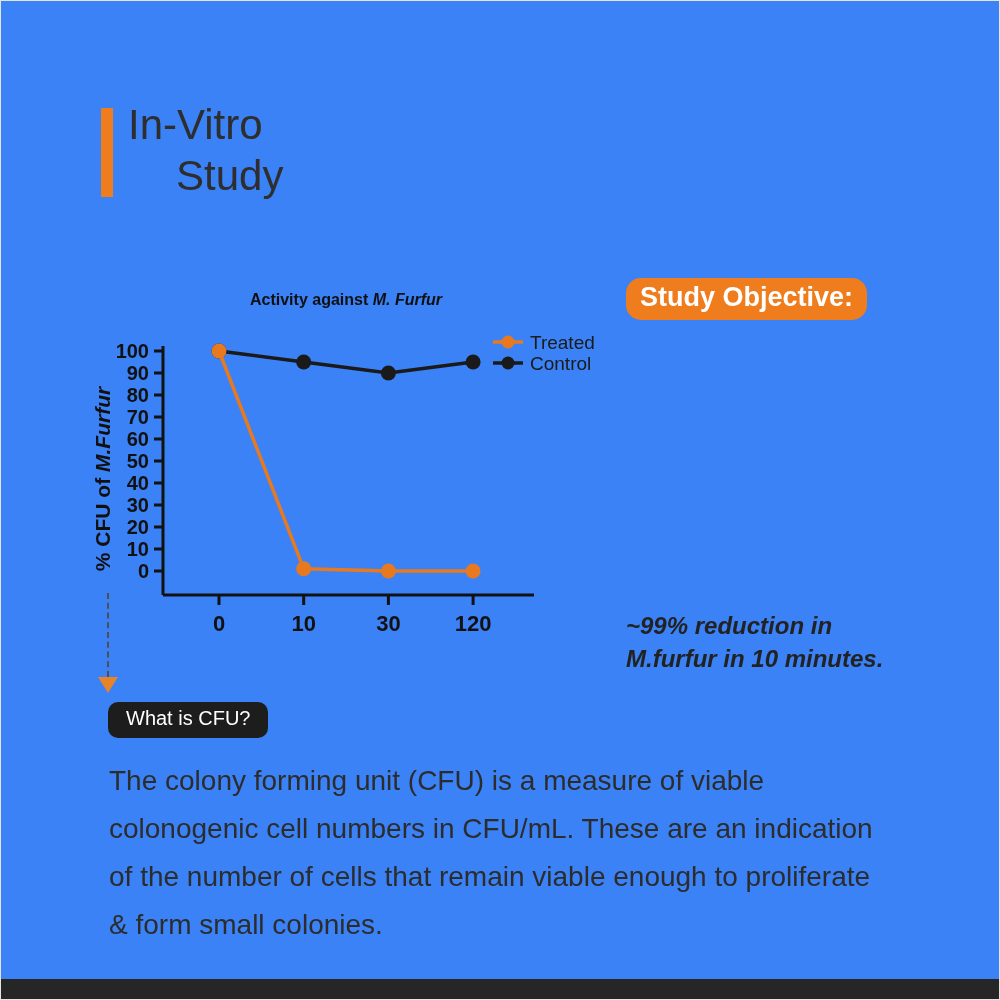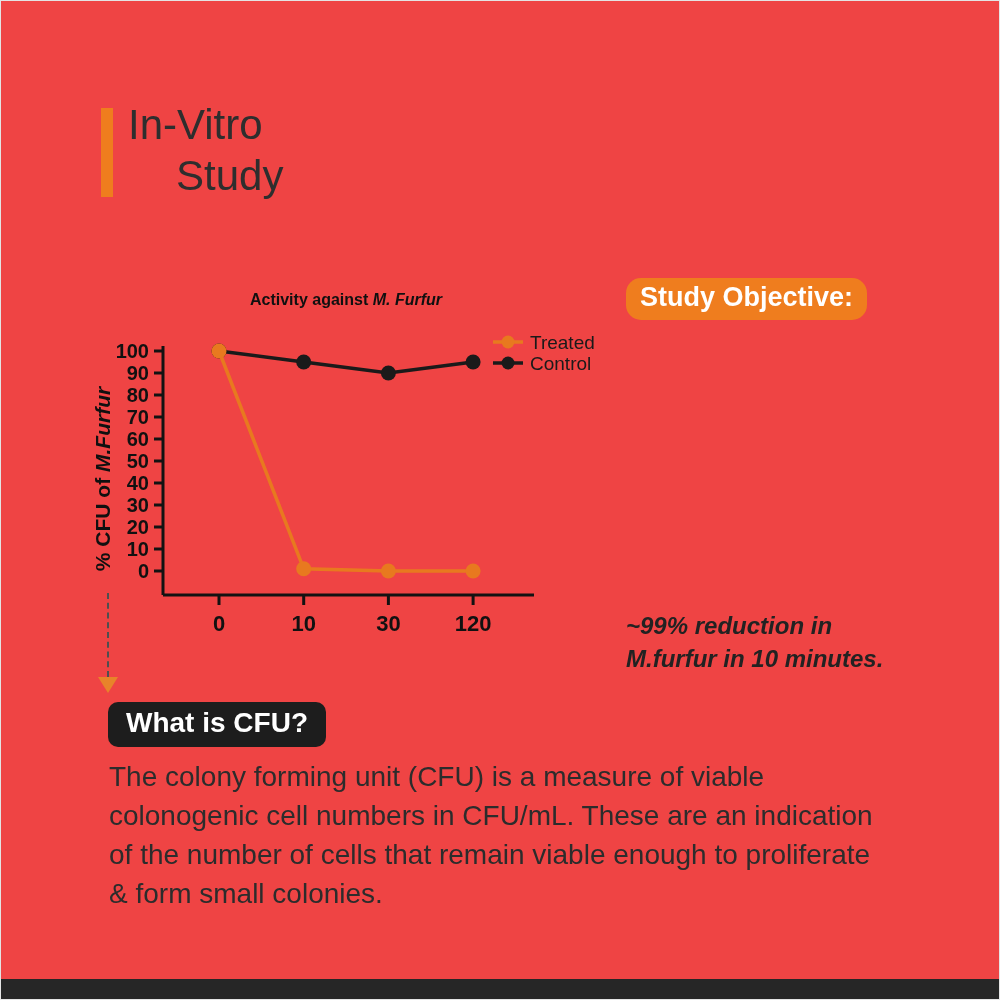--- a/index.html
+++ b/index.html
@@ -1,18 +1,18 @@
 <!DOCTYPE html>
 <html><head>
 <meta charset="utf-8">
 <style>
   html,body { margin:0; padding:0; background:#ffffff; }
   .page {
     position:relative; width:1000px; height:1000px; box-sizing:border-box;
-    background:#ef4444; border:1px solid #e4e4e4; overflow:hidden;
+    background:#3b82f6; border:1px solid #e4e4e4; overflow:hidden;
     font-family:"Liberation Sans", sans-serif; color:#2b2b2b;
   }
 
   
   .header-accent-bar { position:absolute; left:100px; top:107px; width:12px; height:89px; background:#EF7D1E; }
   .header-title { position:absolute; left:127px; top:98px; font-size:42px; line-height:51px; color:#2E2E2E; }
   .header-title .line1 { display:block; font-weight:400; }
   .header-title .line2 { display:block; font-weight:400;margin-left:48px; }
 
   
@@ -37,23 +37,23 @@
   .objective-note { position:absolute; left:625px; top:608px; font-size:24px; line-height:33px;
     font-weight:700; font-style:italic; color:#222; white-space:pre-line; }
 
   
   .arrow-line { position:absolute; left:106px; top:592px; height:84px; width:0; border-left:2px dashed #4F4F4F; }
   .arrow-head { position:absolute; left:97px; top:676px; width:0; height:0;
     border-left:10px solid transparent; border-right:10px solid transparent; border-top:16px solid #E8832A; }
 
   
   .cfu-badge { position:absolute; left:107px; top:701px; background:#1D1D1D; color:#fff;
-    font-weight:700; font-size:28px; padding:5px 18px 8px 18px; border-radius:10px; }
+    font-weight:400; font-size:20px; padding:5px 18px 8px 18px; border-radius:10px; }
   .cfu-body { position:absolute; left:108px; top:756px; width:840px;
-    font-size:28px; line-height:39px; color:#2C2C2C; white-space:pre-line; }
+    font-size:28px; line-height:48px; color:#2C2C2C; white-space:pre-line; }
 
   .bottom-bar { position:absolute; left:0; top:978px; width:1000px; height:22px; background:#262626; }
 </style>
 </head>
 <body>
 
 <div class="page">
 
   <div class="header-accent-bar"></div>
   <div class="header-title">

